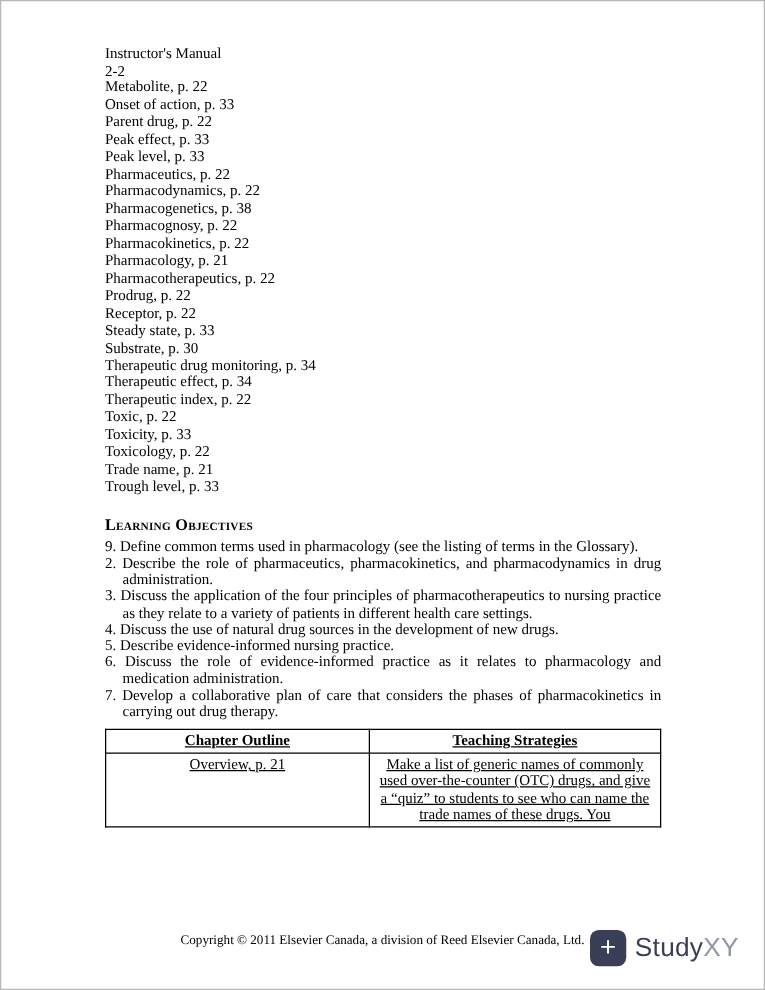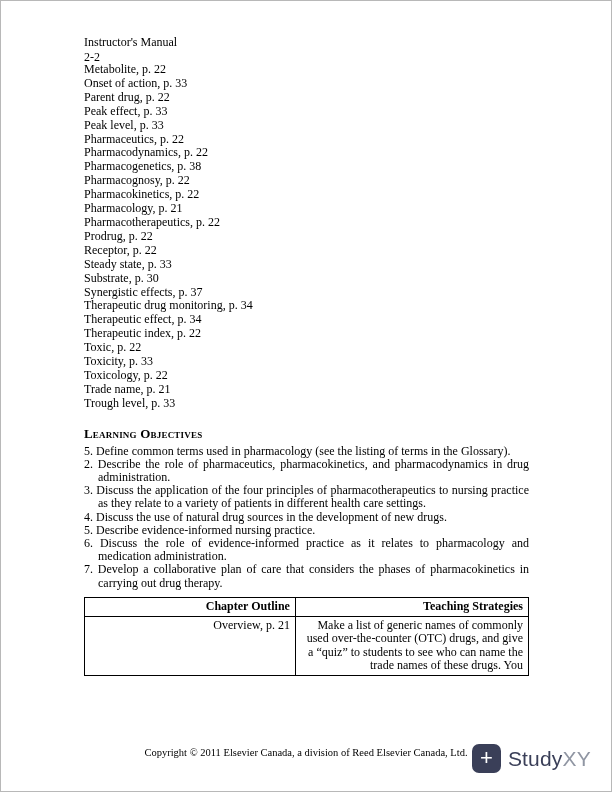--- a/index.html
+++ b/index.html
@@ -63,22 +63,23 @@
   .outline-table {
     width: 100%;
     border-collapse: collapse;
     margin-top: 7px;
     font-size: 12px;
   }
   .outline-table th, .outline-table td {
     border: 1px solid #000000;
     padding: 2px 5px 3px 5px;
     vertical-align: top;
-    text-align: right;
+    text-align: center;
     line-height: 13.2px;
+    text-decoration: underline;
   }
   .outline-table th { font-weight: bold; }
   .outline-table .col-outline { width: 47.5%; }
 
   .copyright {
     position: absolute;
     bottom: 33px;
     left: 0;
     right: 0;
     text-align: center;
@@ -153,21 +154,20 @@
         <div class="glossary-term">Pharmacotherapeutics, p. 22</div>
 
         <div class="glossary-term">Prodrug, p. 22</div>
 
         <div class="glossary-term">Receptor, p. 22</div>
 
         <div class="glossary-term">Steady state, p. 33</div>
 
         <div class="glossary-term">Substrate, p. 30</div>
 
-        <div class="glossary-term">Synergistic effects, p. 37</div>
 
         <div class="glossary-term">Therapeutic drug monitoring, p. 34</div>
 
         <div class="glossary-term">Therapeutic effect, p. 34</div>
 
         <div class="glossary-term">Therapeutic index, p. 22</div>
 
         <div class="glossary-term">Toxic, p. 22</div>
 
         <div class="glossary-term">Toxicity, p. 33</div>
@@ -176,21 +176,21 @@
 
         <div class="glossary-term">Trade name, p. 21</div>
 
         <div class="glossary-term">Trough level, p. 33</div>
       </section>
 
     <h2 class="section-heading">Learning Objectives</h2>
 
     <section class="objectives">
 
-        <div class="objective-item">5. Define common terms used in pharmacology (see the listing of terms in the Glossary).</div>
+        <div class="objective-item">9. Define common terms used in pharmacology (see the listing of terms in the Glossary).</div>
 
         <div class="objective-item">2. Describe the role of pharmaceutics, pharmacokinetics, and pharmacodynamics in drug administration.</div>
 
         <div class="objective-item">3. Discuss the application of the four principles of pharmacotherapeutics to nursing practice as they relate to a variety of patients in different health care settings.</div>
 
         <div class="objective-item">4. Discuss the use of natural drug sources in the development of new drugs.</div>
 
         <div class="objective-item">5. Describe evidence-informed nursing practice.</div>
 
         <div class="objective-item">6. Discuss the role of evidence-informed practice as it relates to pharmacology and medication administration.</div>

